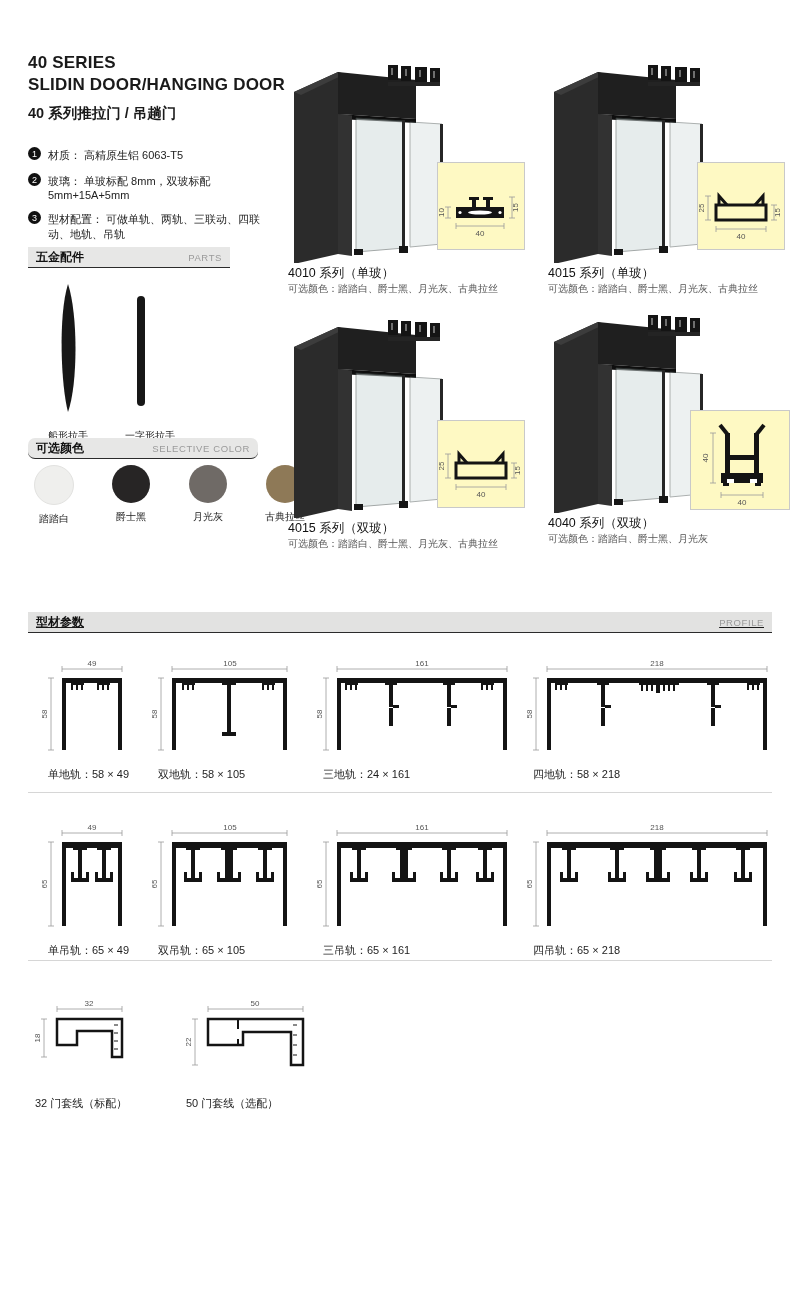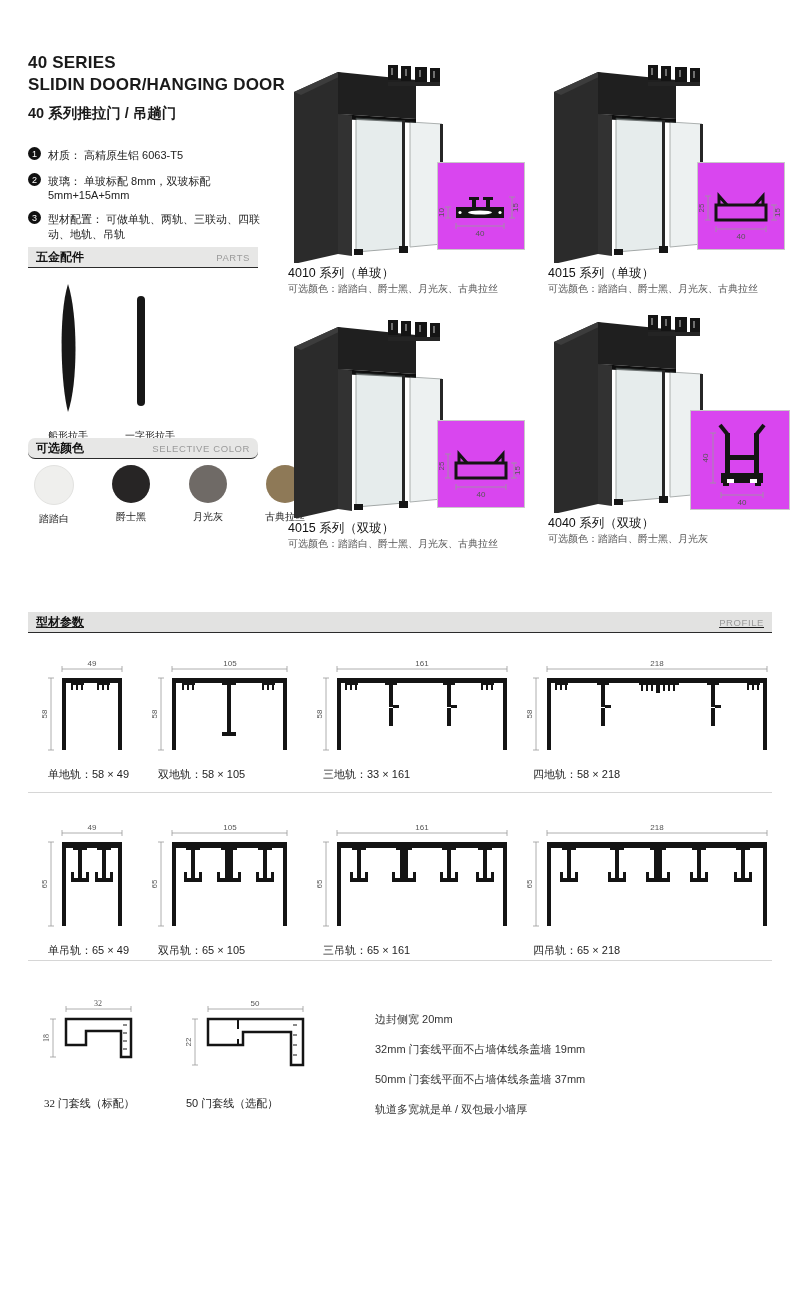--- a/index.html
+++ b/index.html
@@ -18,21 +18,21 @@
            border-bottom:1px solid #2b2b2b;padding:0 8px;height:21px;box-sizing:border-box;}
   .sec-bar .cn{font-weight:bold;font-size:12px;color:#111;}
   .sec-bar .en{font-size:9.5px;color:#9a9a9a;letter-spacing:.6px;}
   
   .part-label{font-size:10px;color:#222;text-align:center;line-height:1.5;}
   .swatch-row{display:flex;gap:21px;}
   .swatch{width:56px;text-align:center;}
   .swatch .dot{width:38px;height:38px;border-radius:50%;margin:0 auto;}
   .swatch .nm{font-size:10px;color:#222;margin-top:7px;}
   
-  .prod-box{position:absolute;border:1px solid #c9c9c9;background:#d946ef;}
+  .prod-box{position:absolute;border:1px solid #c9c9c9;background:#fef9c3;}
   .prod-name{font-size:12.5px;font-weight:normal;color:#111;}
   .prod-colors{font-size:10px;color:#555;}
   
   .tech{position:absolute;}
   .cap{font-size:11px;color:#1d1d1d;margin-top:5px;padding-left:8px;white-space:nowrap;}
   .dim{stroke:#999;stroke-width:.8;fill:none;}
   .tick{stroke:#999;stroke-width:.8;}
   .dimtxt{font-size:8px;fill:#555;}
   .ink{fill:#141414;}
   .hline{position:absolute;height:1px;background:#d6d6d6;}
@@ -85,21 +85,21 @@
     <div class="spec-row">
       <span class="badge">2</span>
       <span>玻璃：  单玻标配 8mm，双玻标配 5mm+15A+5mm</span>
     </div>
     <div class="spec-row">
       <span class="badge">3</span>
       <span>型材配置：  可做单轨、两轨、三联动、四联动、地轨、吊轨</span>
     </div>
   </div>
 
-  <div class="abs sec-bar" style="left:28px;top:247px;width:230px;">
+  <div class="abs sec-bar" style="left:28px;top:247px;width:202px;">
     <span class="cn">五金配件</span>
     <span class="en">PARTS</span>
   </div>
   <svg class="abs" style="left:38px;top:280px;" width="60" height="140">
     <path d="M30,4 C40,34 40,104 30,132 C23,106 20,36 30,4 Z" fill="#171717"></path>
   </svg>
   <svg class="abs" style="left:122px;top:288px;" width="40" height="128">
     <rect x="15" y="8" width="8" height="110" rx="4" fill="#171717"></rect>
   </svg>
   <div class="abs part-label" style="left:28px;top:428px;width:80px;">
@@ -339,21 +339,21 @@
         <rect x="74" y="50" width="4" height="18" class="ink"></rect>
       <rect x="128" y="25" width="12" height="2" class="ink"></rect>
         <rect x="132" y="27" width="4" height="22" class="ink"></rect>
         <rect x="136" y="47" width="6" height="3" class="ink"></rect>
         <rect x="132" y="50" width="4" height="18" class="ink"></rect>
       <rect x="166" y="25" width="13" height="2" class="ink"></rect>
         <rect x="166" y="27" width="2" height="5" class="ink"></rect>
         <rect x="171" y="27" width="2" height="5" class="ink"></rect>
         <rect x="176" y="27" width="2" height="5" class="ink"></rect>
     </svg>
-    <div class="cap">三地轨：33 × 161</div>
+    <div class="cap">三地轨：24 × 161</div>
   </div>
 
   <div class="tech" style="left:525px;top:658px;">
     <svg width="250" height="100">
       <line x1="22" y1="11" x2="242" y2="11" class="dim"></line>
         <line x1="22" y1="8" x2="22" y2="14" class="tick"></line>
         <line x1="242" y1="8" x2="242" y2="14" class="tick"></line>
       <text x="132" y="8" text-anchor="middle" class="dimtxt">218</text>
       <line x1="11" y1="20" x2="11" y2="92" class="dim"></line>
         <line x1="8" y1="20" x2="14" y2="20" class="tick"></line>
@@ -525,21 +525,21 @@
         <rect x="216" y="26" width="4" height="32" class="ink"></rect>
       <rect x="209" y="56" width="18" height="4" class="ink"></rect>
         <rect x="209" y="50" width="3" height="6" class="ink"></rect>
         <rect x="224" y="50" width="3" height="6" class="ink"></rect>
     </svg>
     <div class="cap">四吊轨：65 × 218</div>
   </div>
 
   <div class="hline" style="left:28px;top:960px;width:744px;"></div>
 
-  <div class="tech" style="left:36px;top:995px;font-family:Liberation Serif, serif;">
+  <div class="tech" style="left:27px;top:995px;">
     <svg width="120" height="92">
       <line x1="30" y1="14" x2="95" y2="14" class="dim"></line>
         <line x1="30" y1="11" x2="30" y2="17" class="tick"></line>
         <line x1="95" y1="11" x2="95" y2="17" class="tick"></line>
       <text x="62" y="11" text-anchor="middle" class="dimtxt">32</text>
       <line x1="17" y1="24" x2="17" y2="62" class="dim"></line>
         <line x1="14" y1="24" x2="20" y2="24" class="tick"></line>
         <line x1="14" y1="62" x2="20" y2="62" class="tick"></line>
       <text class="dimtxt" text-anchor="middle" transform="rotate(-90 12.5 43)" x="12.5" y="43">18</text>
       <path d="M30,24 h65 v38 h-10 v-26 h-35 v14 h-20 z" fill="none" stroke="#141414" stroke-width="2.5"></path>
@@ -565,20 +565,14 @@
       <line x1="60" y1="24" x2="60" y2="34" stroke="#141414" stroke-width="2"></line>
       <line x1="60" y1="44" x2="60" y2="50" stroke="#141414" stroke-width="2"></line>
       <line x1="115" y1="30" x2="119" y2="30" stroke="#141414" stroke-width="1"></line>
       <line x1="115" y1="40" x2="119" y2="40" stroke="#141414" stroke-width="1"></line>
       <line x1="115" y1="50" x2="119" y2="50" stroke="#141414" stroke-width="1"></line>
       <line x1="115" y1="60" x2="119" y2="60" stroke="#141414" stroke-width="1"></line>
     </svg>
     <div class="cap">50 门套线（选配）</div>
   </div>
 
-  <div class="abs notes" style="left:375px;top:1012px;width:300px;">
-    <div>边封侧宽 20mm</div>
-    <div>32mm 门套线平面不占墙体线条盖墙 19mm</div>
-    <div>50mm 门套线平面不占墙体线条盖墙 37mm</div>
-    <div>轨道多宽就是单 / 双包最小墙厚</div>
-  </div>
 
 </div>
 
 </body></html>

